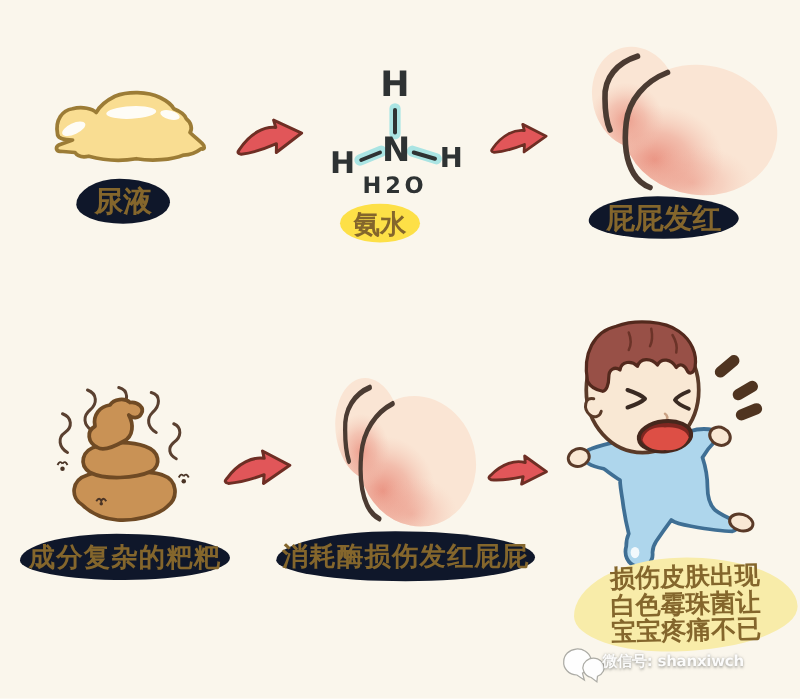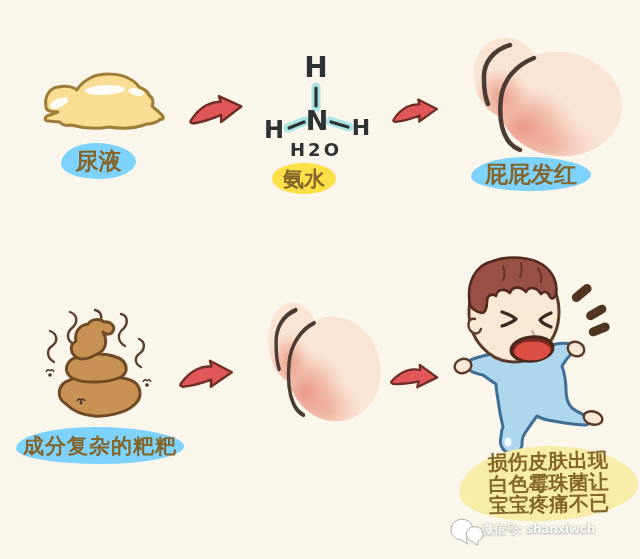--- a/index.html
+++ b/index.html
@@ -7,21 +7,21 @@
   .canvas{
     position:relative;
     width:640px;height:559px;
     overflow:hidden;
     background:#faf6ec;
   }
   .scene{position:absolute;left:0;top:0;}
   .lbl{
     position:absolute;
     display:flex;align-items:center;justify-content:center;
-    background:#7dd3fc;
+    background:#0f172a;
     color:#84662c;
     font-weight:bold;
     white-space:nowrap;
     border-radius:46% 54% 50% 50% / 58% 52% 48% 42%;
   }
   .lbl-urine{left:61px;top:143px;width:75px;height:36px;font-size:23px;}
   .lbl-ammonia{left:272px;top:163px;width:64px;height:31px;font-size:21px;border-radius:50%;background:#fde047;}
   .lbl-redbutt{left:471px;top:157px;width:120px;height:34px;font-size:23px;}
   .lbl-poop{left:16px;top:427px;width:168px;height:37px;font-size:21px;letter-spacing:1px;}
   .lbl-enzyme{left:221px;top:425px;width:207px;height:40px;font-size:21px;letter-spacing:1px;}
@@ -244,20 +244,21 @@
 <div class="atom a-n">N</div>
 <div class="atom a-left">H</div>
 <div class="atom a-right">H</div>
 <div class="atom a-h2o">H2O</div>
 <div class="lbl lbl-ammonia">氨水</div>
 
 <div class="lbl lbl-poop">成分复杂的粑粑</div>
 
 <div class="lbl lbl-redbutt">屁屁发红</div>
 
+<div class="lbl lbl-enzyme">消耗酶损伤发红屁屁</div>
 
 <div class="lbl lbl-baby">
   <span>损伤皮肤出现</span>
   <span>白色霉珠菌让</span>
   <span>宝宝疼痛不已</span>
 </div>
 
 <div class="watermark">微信号: shanxiwch</div>
 
 </div>

